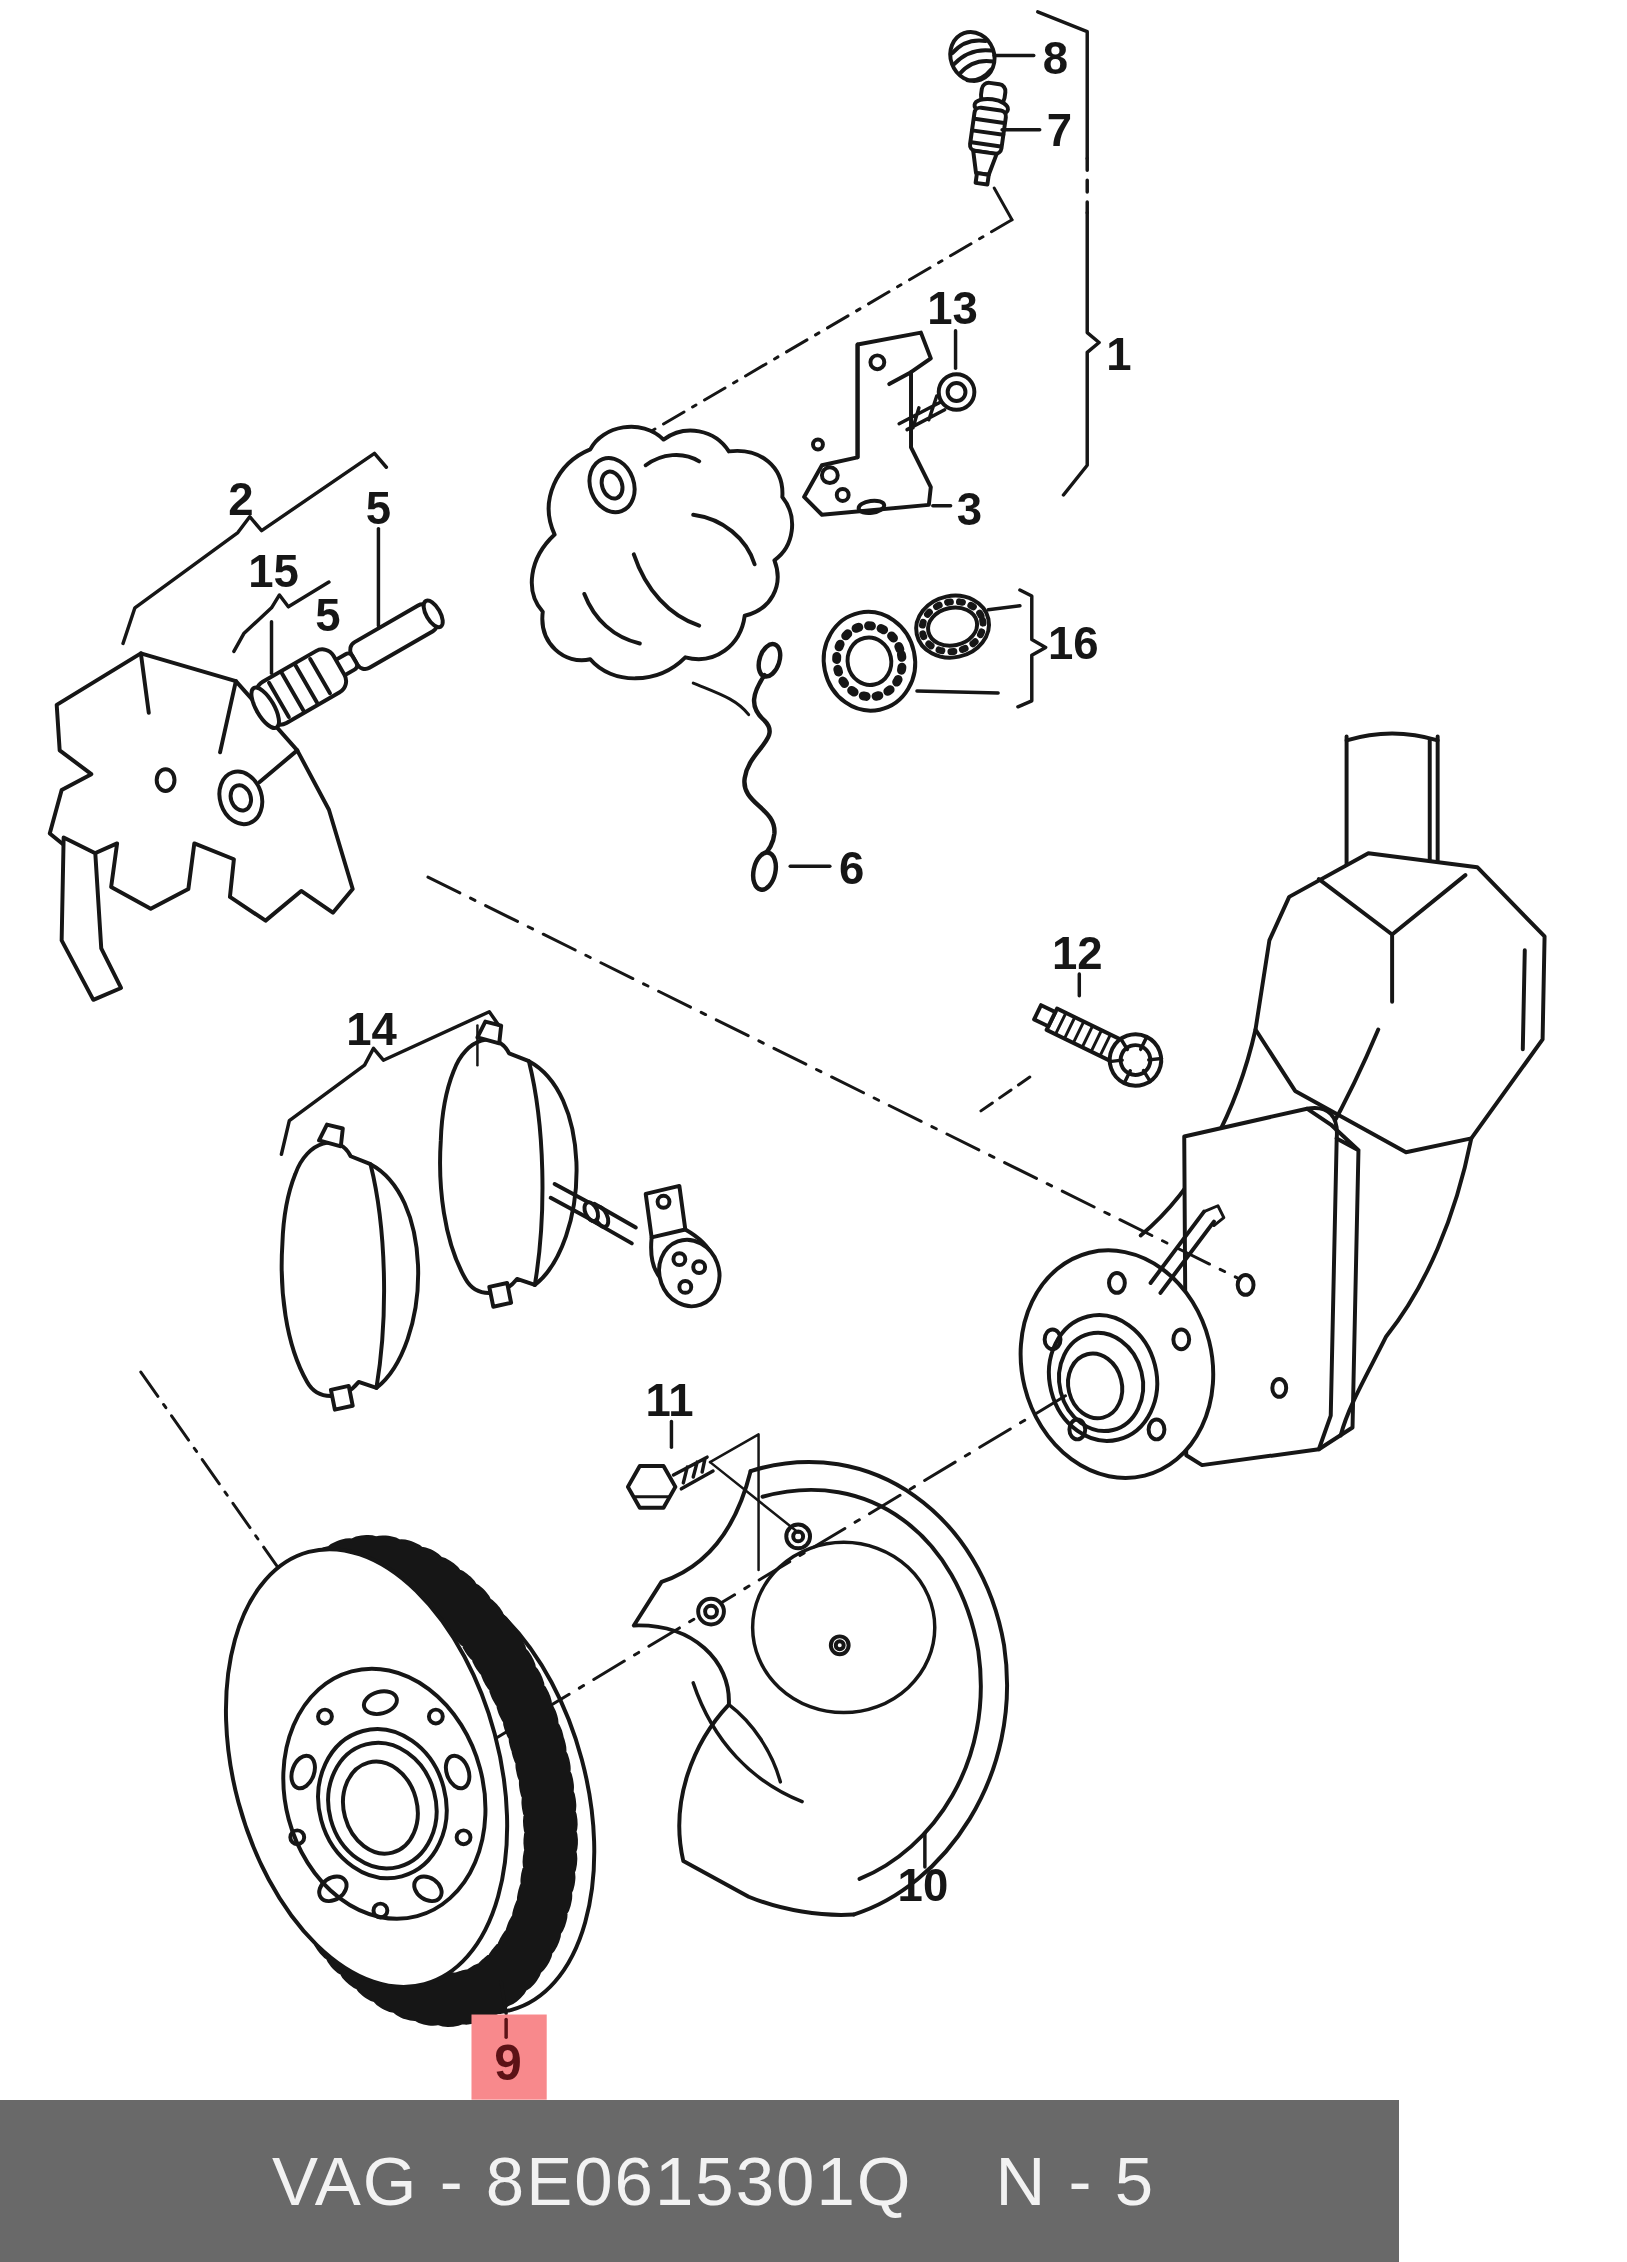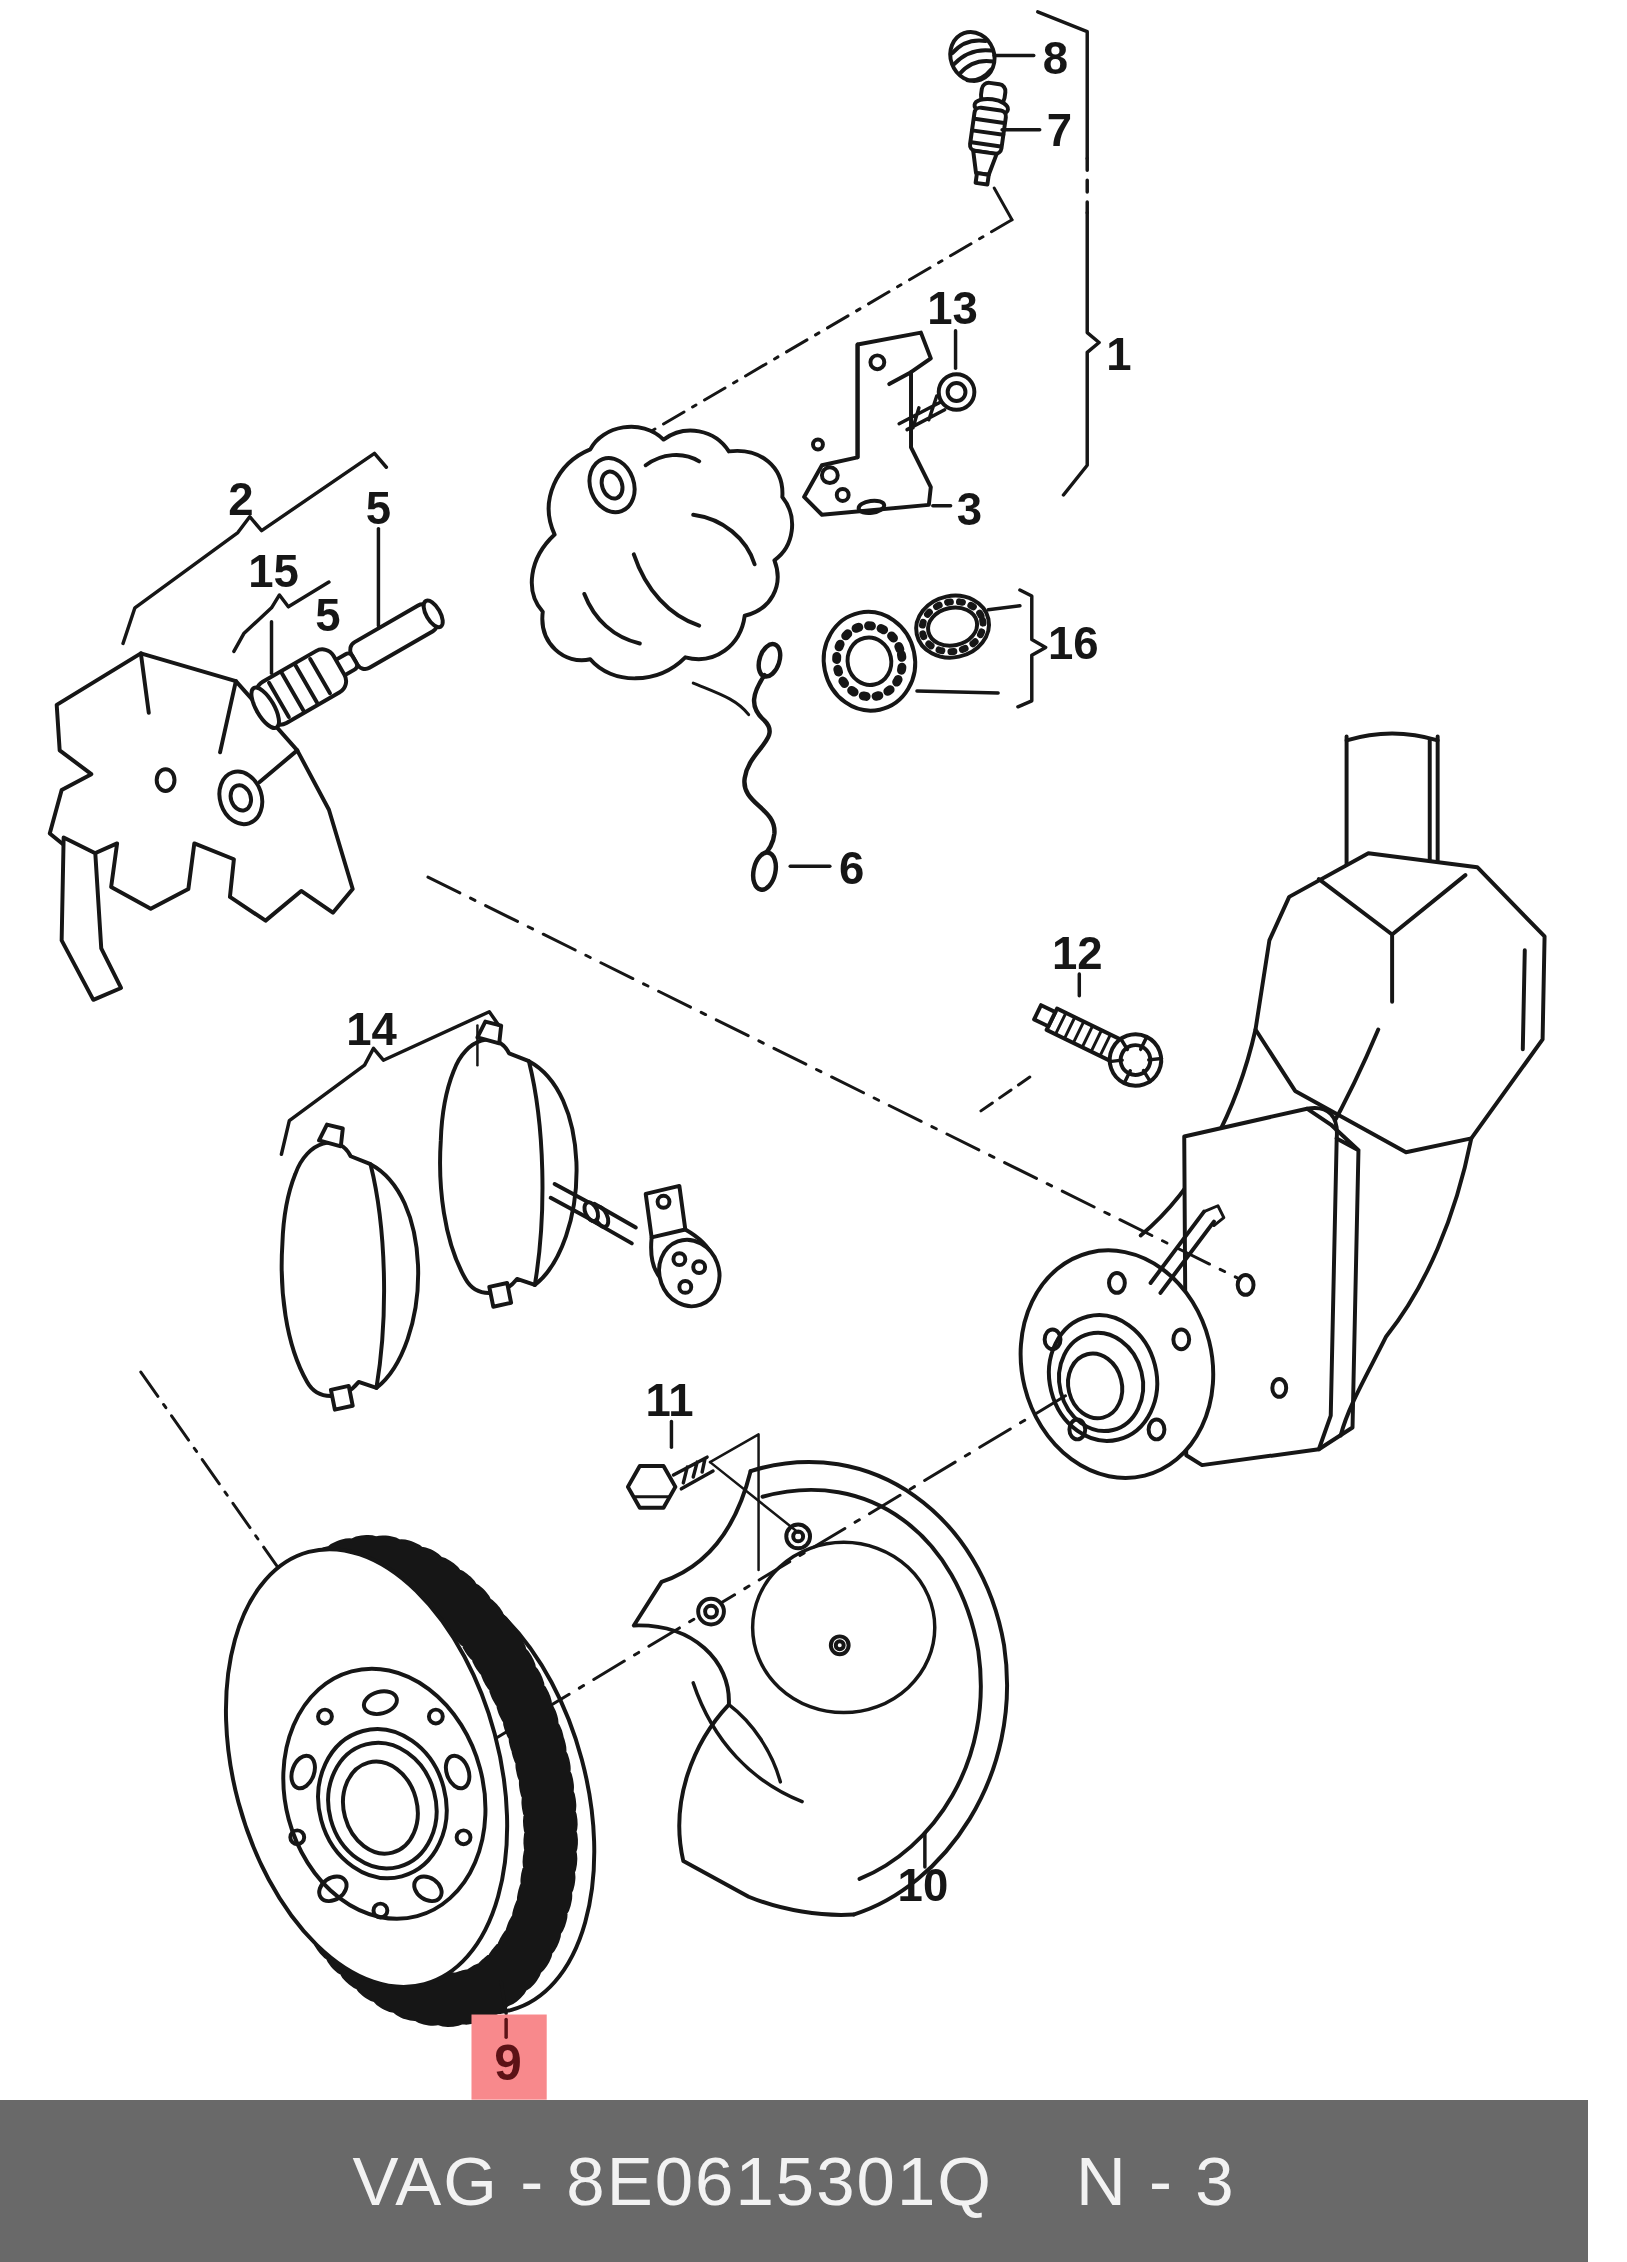--- a/index.html
+++ b/index.html
@@ -1,24 +1,24 @@
 <!DOCTYPE html>
 <html style="--footer-bg: #696969; --footer-fg: #F2F2F2;"><head>
 <meta charset="utf-8">
 <style>
   html,body{margin:0;padding:0;background:#ffffff;}
   #stage{position:relative;width:1628px;height:2262px;background:#fff;overflow:hidden;
          font-family:"Liberation Sans", sans-serif;}
   #art{position:absolute;left:0;top:0;}
   .callout{font:bold 46px "Liberation Sans", sans-serif;fill:#161616;}
   .hl-label{font:bold 50px "Liberation Sans", sans-serif;}
-  .footer{position:absolute;left:0;top:2100px;width:1588px;height:162px;
+  .footer{position:absolute;left:0;top:2100px;width:1371px;height:162px;
           background:var(--footer-bg,#696969);display:flex;align-items:center;justify-content:center;
           gap:83px;color:var(--footer-fg,#f2f2f2);font-size:69px;letter-spacing:2px;
-          font-family:"Liberation Sans", sans-serif;}
+          font-family:"Liberation Sans", sans-serif;padding-left:28px;}
 </style>
 </head>
 <body>
 
 <div id="stage">
 <svg id="art" width="1628" height="2262" viewBox="0 0 1644 2285" fill="none" stroke="#161616" stroke-width="4" stroke-linecap="round" stroke-linejoin="round">
 
   <g>
     <path fill="#fff" d="M57,712 L142,660 L238,688 L300,758 L332,818 L356,898 L336,922 L304,900
       L268,930 L232,906 L236,868 L196,852 L190,898 L152,918 L112,896 L118,852 L82,868 L50,842
@@ -270,16 +270,16 @@
     <text class="callout" x="1088" y="979" text-anchor="middle">12</text>
     <text class="callout" x="962" y="327" text-anchor="middle">13</text>
     <text class="callout" x="375" y="1056" text-anchor="middle">14</text>
     <text class="callout" x="276" y="593" text-anchor="middle">15</text>
     <text class="callout" x="1084" y="666" text-anchor="middle">16</text>
   </g>
 </svg>
 
 <div class="footer">
   <span>VAG - 8E0615301Q</span>
-  <span>N - 3</span>
+  <span>N - 5</span>
 </div>
 </div>
 
 
 </body></html>

